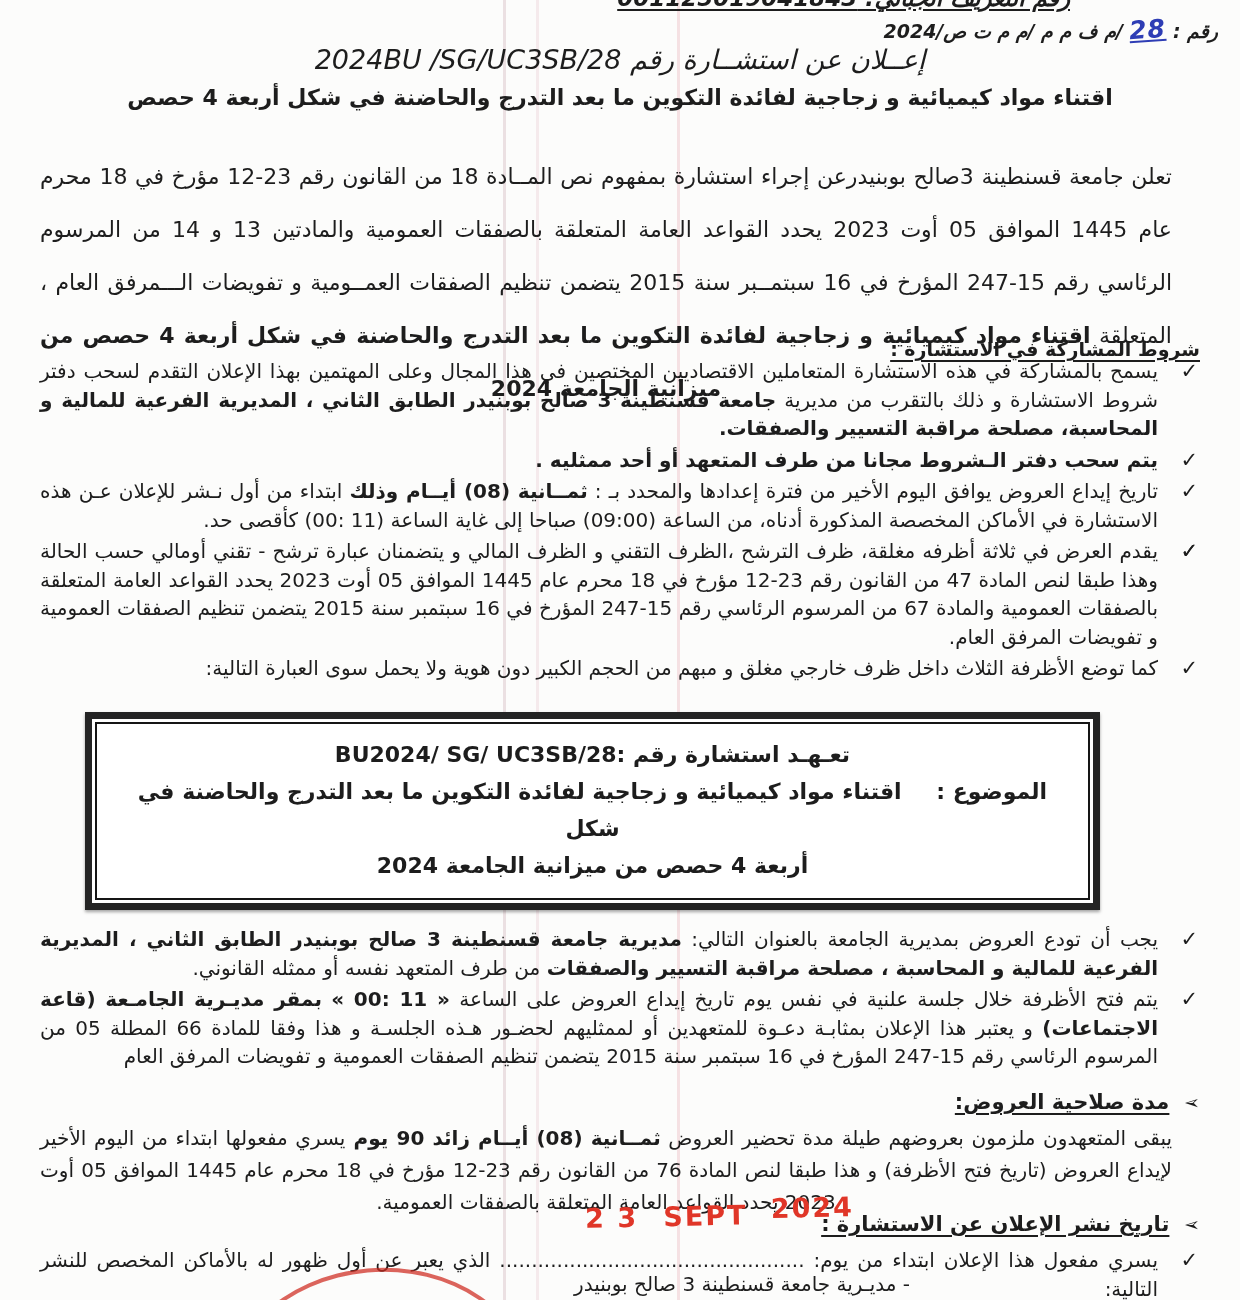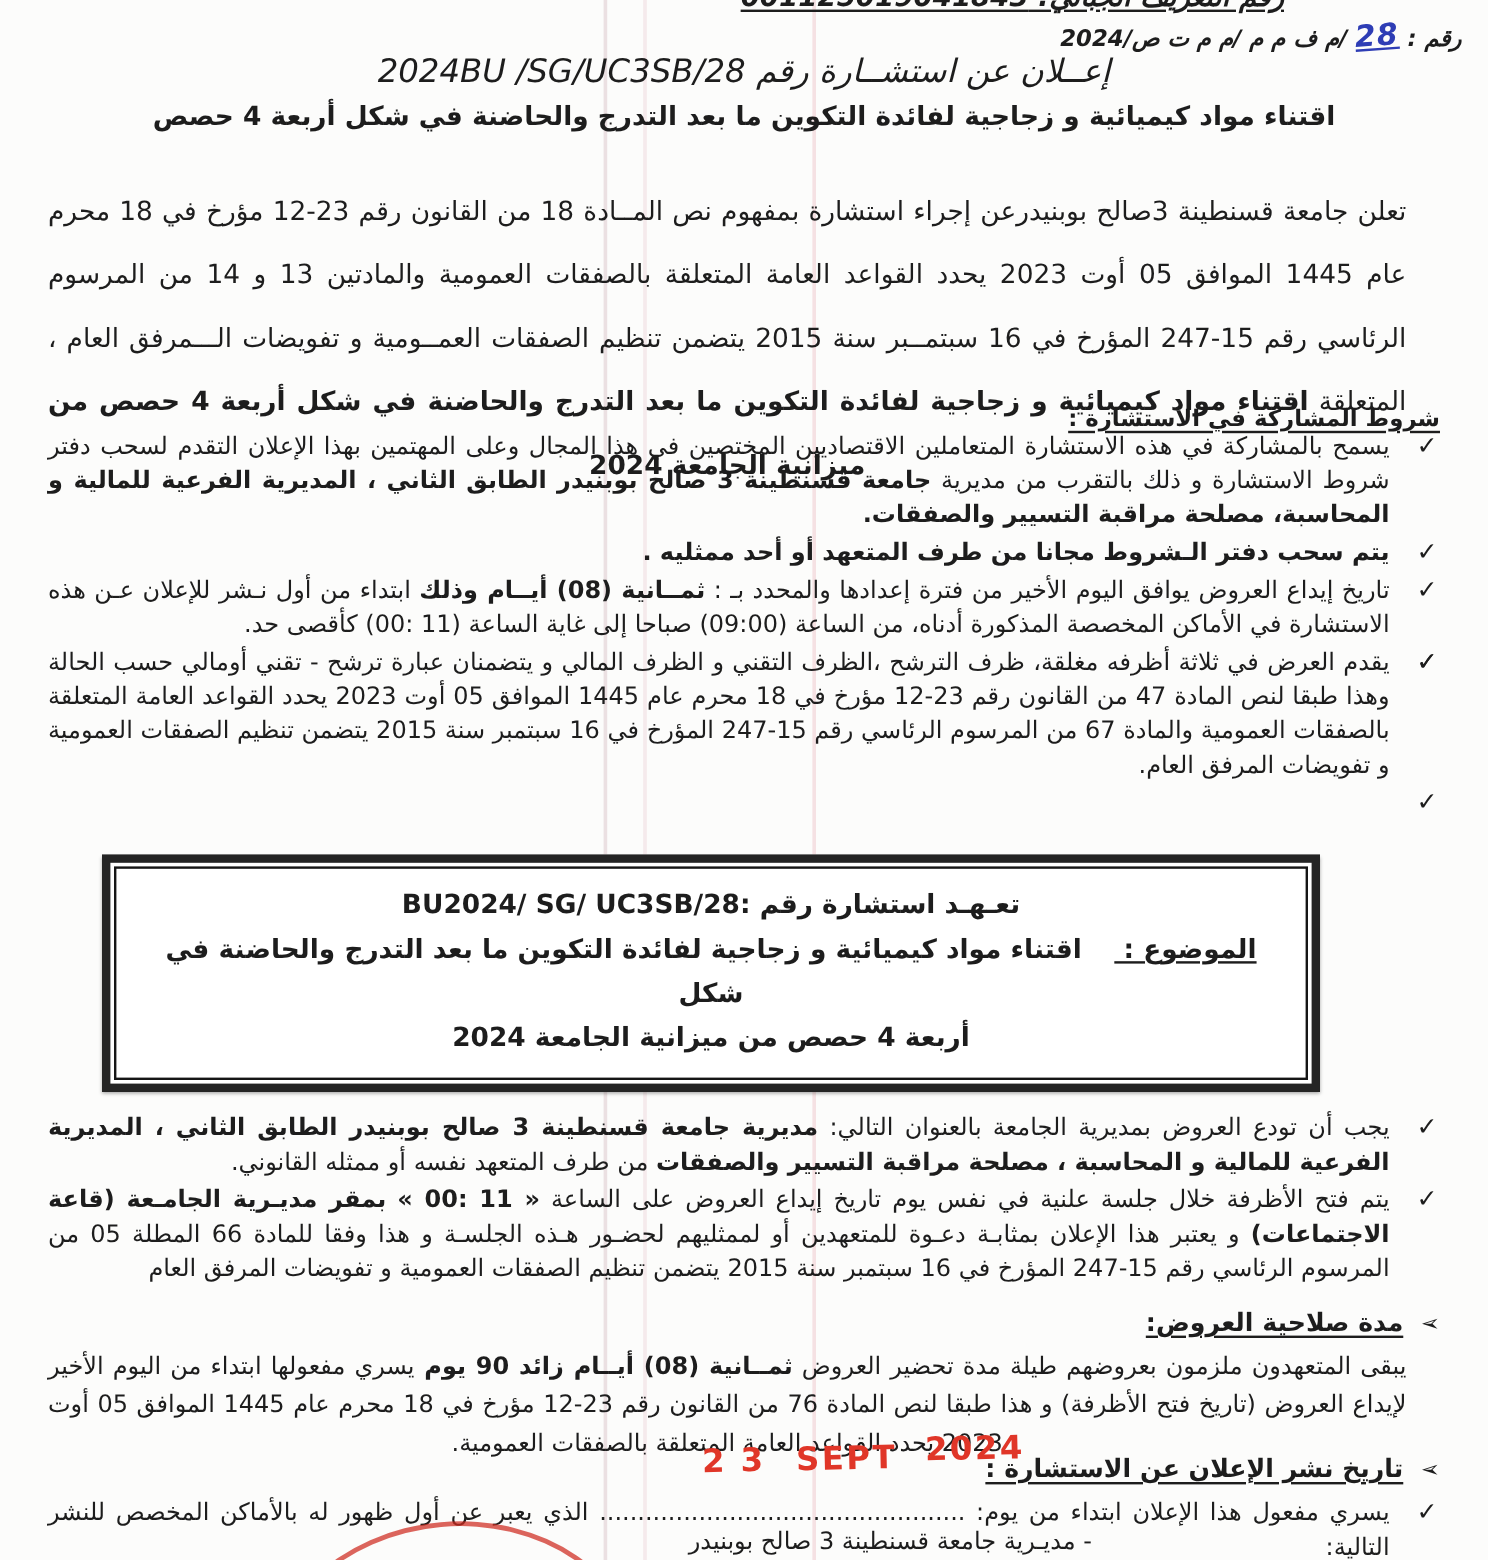--- a/index.html
+++ b/index.html
@@ -40,21 +40,21 @@
   .bullet{position:relative;padding-right:46px;font-size:20px;line-height:28.5px;
           text-align:justify;margin-bottom:3px;}
   .bullet .check{position:absolute;right:6px;top:0;font-size:21px;font-weight:bold;}
   span.b{font-weight:bold;}
   span.dots{letter-spacing:1.5px;}
   
   .box{top:712px;left:85px;right:140px;}
   .box-outer{border:7px solid #242424;padding:3px;background:#fff;box-shadow:0 2px 3px rgba(0,0,0,.35);}
   .box-inner{border:2px solid #151515;padding:12px 16px 14px;text-align:center;
              font-weight:bold;font-size:22px;line-height:37px;}
-  .u-label{text-decoration:underline;text-underline-offset:3px;padding-left:27px;}
+  .u-label{text-underline-offset:3px;padding-left:27px;}
   
   .validity{top:1122px;right:68px;left:40px;font-size:20px;line-height:32px;
             text-align:justify;text-align-last:center;}
   
   .stamp{top:1200px;left:585px;direction:ltr;color:#e03628;font-weight:bold;font-size:27px;
          letter-spacing:2px;transform:rotate(-1.2deg);white-space:nowrap;}
   .stamp .mo{margin-left:14px;}
   .stamp .yr{position:relative;top:-6px;margin-left:12px;}
   
   .loc{top:1272px;right:330px;font-size:20px;}
@@ -98,20 +98,21 @@
   </div>
   <div class="bullet">
     <span class="check">✓</span>
   </div>
   <div class="bullet">
     <span class="check">✓</span>
     <span><span>يقدم العرض في ثلاثة أظرفه مغلقة، ظرف الترشح ،الظرف التقني و الظرف المالي و يتضمنان عبارة ترشح - تقني أومالي حسب الحالة وهذا طبقا لنص المادة 47 من القانون رقم 23-12 مؤرخ في 18 محرم عام 1445 الموافق 05 أوت 2023 يحدد القواعد العامة المتعلقة بالصفقات العمومية  والمادة 67 من المرسوم الرئاسي رقم 15-247 المؤرخ في 16 سبتمبر سنة 2015 يتضمن تنظيم الصفقات العمومية و تفويضات المرفق العام.</span></span>
   </div>
   <div class="bullet">
     <span class="check">✓</span>
+    <span><span>كما توضع الأظرفة الثلاث  داخل ظرف خارجي مغلق و مبهم من الحجم الكبير دون هوية ولا يحمل سوى العبارة التالية:</span></span>
   </div>
 </div>
 
 <div class="abs box">
   <div class="box-outer">
     <div class="box-inner">
       <div>
         <span>تعـهـد استشارة رقم :</span><span>‪BU2024/ SG/ UC3SB/28‬</span>
       </div>
       <div>

